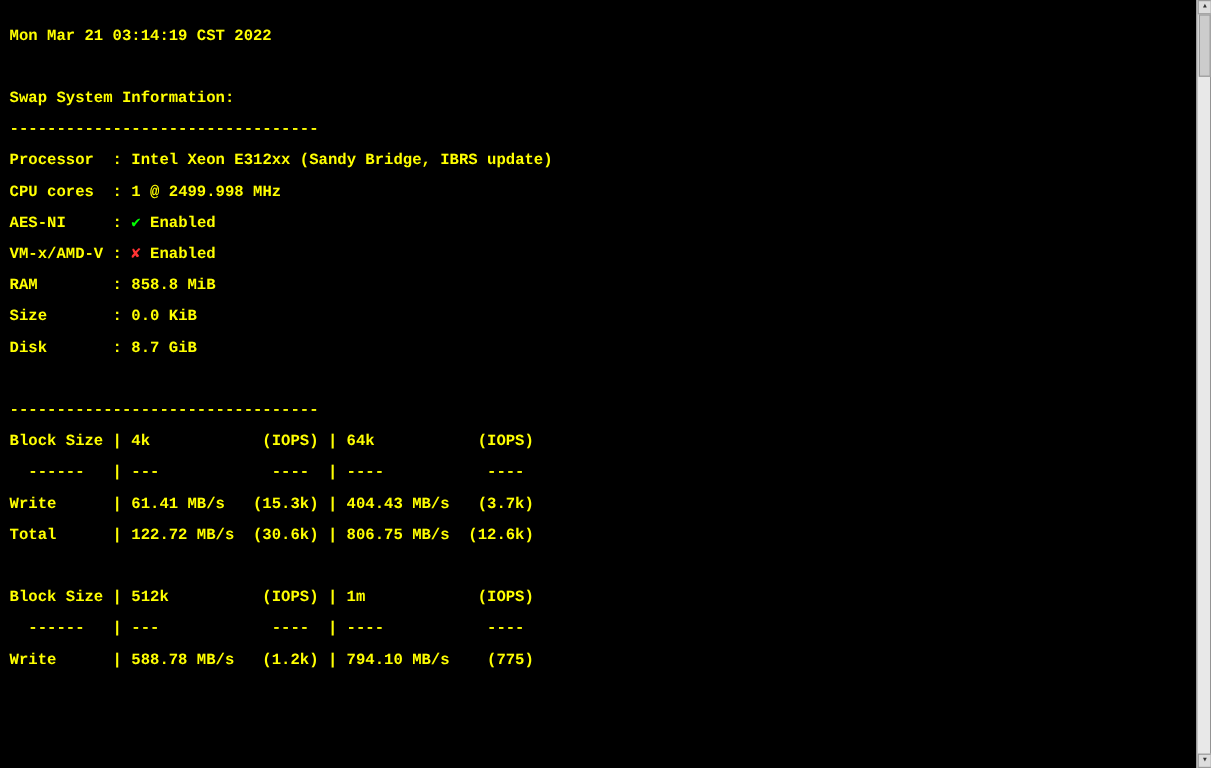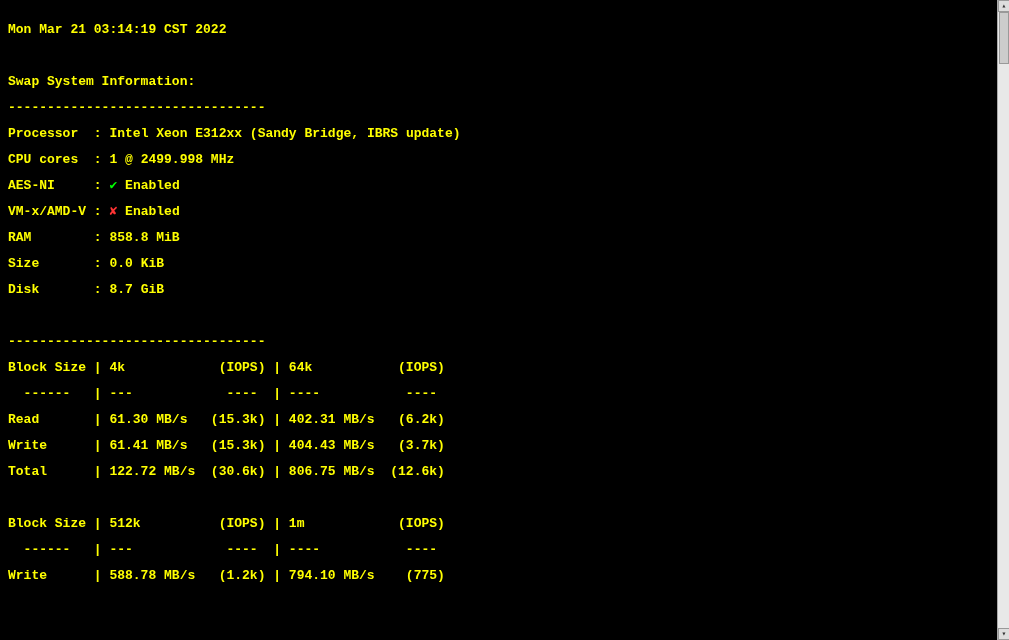--- a/index.html
+++ b/index.html
@@ -74,21 +74,20 @@
 <span class="line"><span>CPU cores  </span>: <span>1 @ 2499.998 MHz</span></span>
 <span class="line"><span>AES-NI     </span>: <span class="check">✔</span> <span>Enabled</span></span>
 <span class="line"><span>VM-x/AMD-V </span>: <span class="cross">✘</span> <span>Enabled</span></span>
 <span class="line"><span>RAM        </span>: <span>858.8 MiB</span></span>
 <span class="line"><span>Size       </span>: <span>0.0 KiB</span></span>
 <span class="line"><span>Disk       </span>: <span>8.7 GiB</span></span>
 <span class="line"> </span>
 <span class="line">---------------------------------</span>
 <span class="line">Block Size | 4k            (IOPS) | 64k           (IOPS)</span>
 <span class="line">  ------   | ---            ----  | ----           ---- </span>
-<span class="line">Read       | 61.30 MB/s   (15.3k) | 402.31 MB/s   (6.2k)</span>
 <span class="line">Write      | 61.41 MB/s   (15.3k) | 404.43 MB/s   (3.7k)</span>
 <span class="line">Total      | 122.72 MB/s  (30.6k) | 806.75 MB/s  (12.6k)</span>
 <span class="line"> </span>
 <span class="line">Block Size | 512k          (IOPS) | 1m            (IOPS)</span>
 <span class="line">  ------   | ---            ----  | ----           ---- </span>
 <span class="line">Write      | 588.78 MB/s   (1.2k) | 794.10 MB/s    (775)</span>
 
 
 
 

